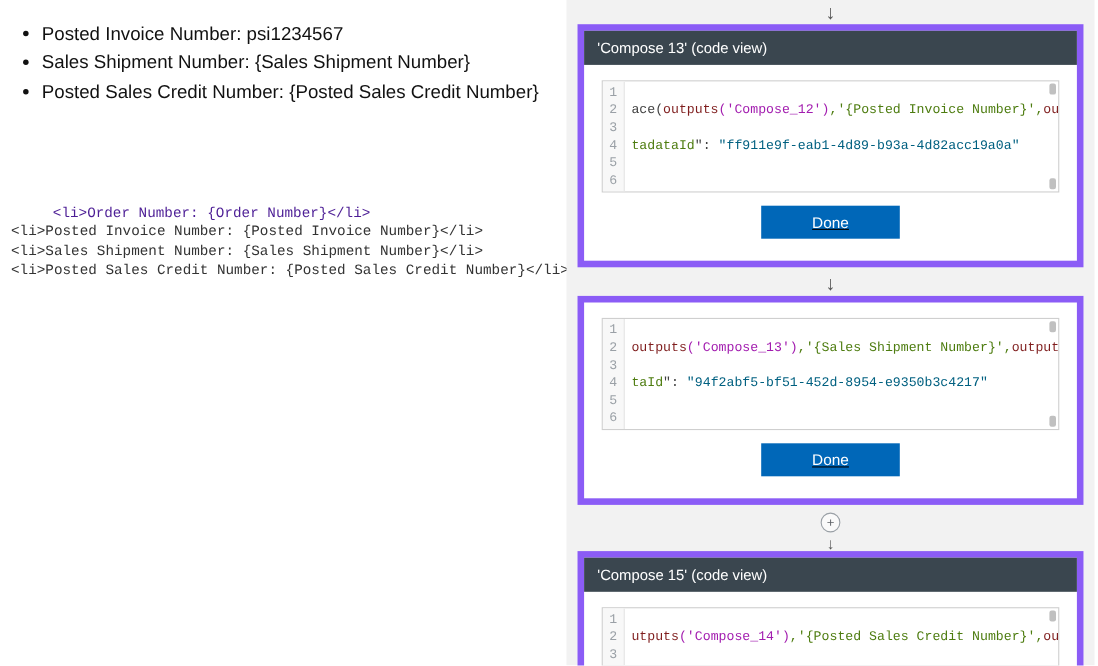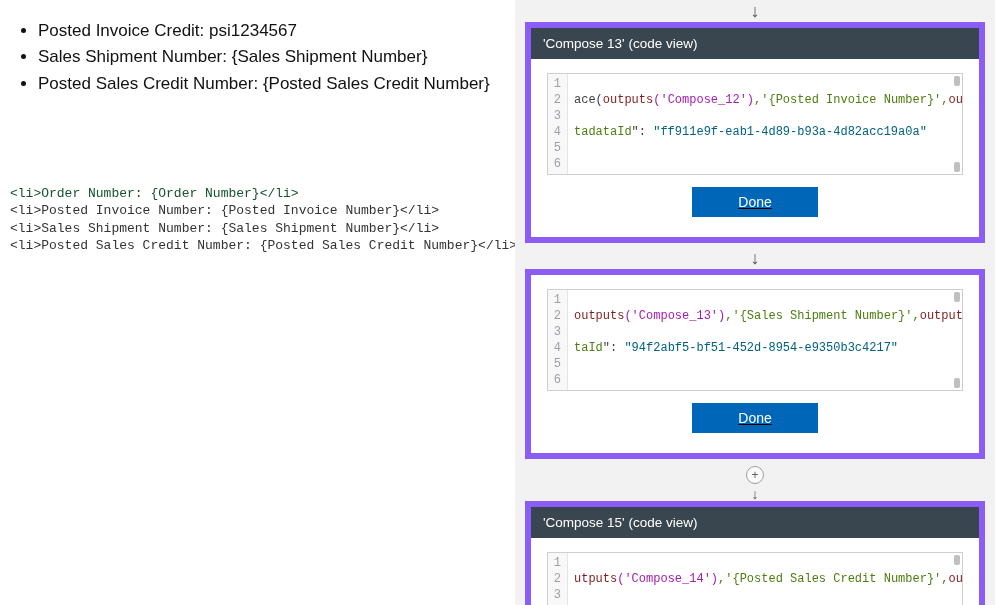--- a/index.html
+++ b/index.html
@@ -36,21 +36,21 @@
   .bullets .val { display:inline; }
 
   .code-snippet {
     font-family: "Courier New", monospace;
     font-size: 13px;
     white-space: pre;
     color: #333;
     margin-top: 70px;
     line-height: 1.35;
   }
-  .code-snippet .frag { color:#14532d; }
+  .code-snippet .frag { color:#4c1d95;margin-left:38px; }
 
   .right-col {
     position: absolute;
     left: 515px;
     top: 0;
     width: 480px;
     background: #f2f2f2;
     height: 605px;
     padding: 0 10px 0 10px;
   }
@@ -152,21 +152,21 @@
     cursor:pointer;
   }
 
 </style>
 </head>
 <body>
 
 <div class="left-col">
   <ul class="bullets">
     <li>
-      <span class="lbl">Posted Invoice Credit:</span>
+      <span class="lbl">Posted Invoice Number:</span>
       <span> </span>
       <span class="val">psi1234567</span>
     </li>
     <li>
       <span class="lbl">Sales Shipment Number:</span>
       <span> </span>
       <span class="val">{Sales Shipment Number}</span>
     </li>
     <li>
       <span class="lbl">Posted Sales Credit Number:</span>

